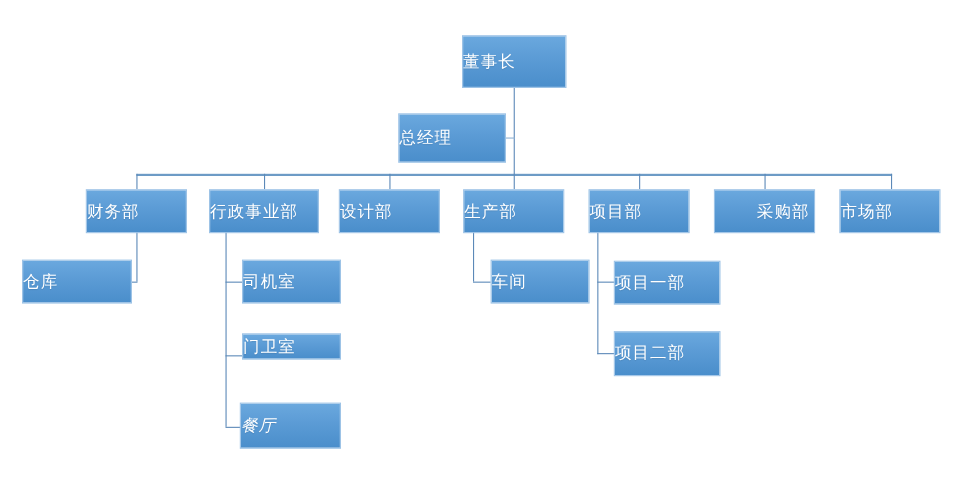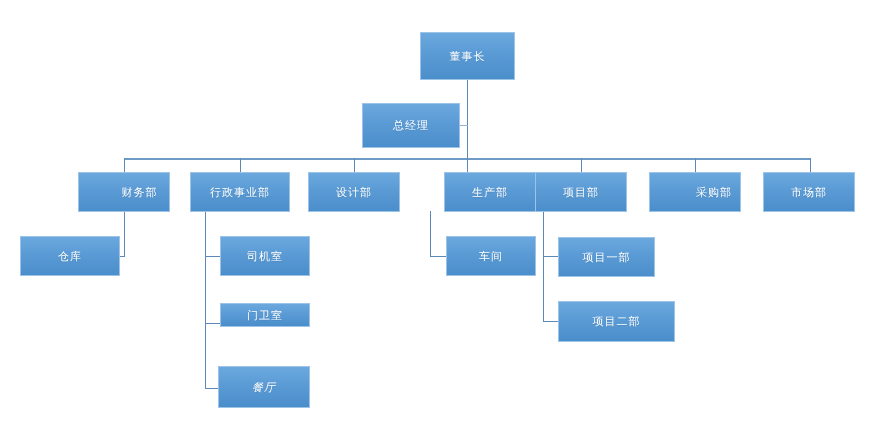--- a/index.html
+++ b/index.html
@@ -5,22 +5,22 @@
   html,body{margin:0;padding:0;background:#ffffff;}
   body{width:881px;height:437px;font-family:"DejaVu Sans","Liberation Sans",sans-serif;}
   #chart{position:relative;width:881px;height:437px;overflow:hidden;background:#fff;}
 
   .node{
     position:absolute;
     box-sizing:border-box;
     background:linear-gradient(to bottom,#6aa8de 0%,#5b9bd5 45%,#4a8ecb 100%);
     border:1px solid #9dc3e6;
     color:#ffffff;
-    display:flex;align-items:center;justify-content:center;
-    font-size:11px;
+    display:flex;align-items:center;justify-content:flex-start;
+    font-size:15px;
     letter-spacing:1px;
     line-height:1;
     white-space:nowrap;
     text-shadow:0 1px 1px rgba(0,0,0,.10);
   }
   .node span{pointer-events:none;}
 
   .ln{position:absolute;background:#5c89b8;}
   .ln.h{height:1px;}
   .ln.v{width:1px;}
@@ -62,33 +62,33 @@
   <div class="ln h" style="left:543px;top:321px;width:16px;"></div>
 
   <div class="node" style="left:420px;top:32px;width:95px;height:48px;">
     <span>董事长</span>
   </div>
 
   <div class="node" style="left:362px;top:103px;width:98px;height:45px;">
     <span>总经理</span>
   </div>
 
-  <div class="node" style="left:78px;top:172px;width:92px;height:40px;padding-left:31px;">
+  <div class="node" style="left:78px;top:172px;width:92px;height:40px;">
     <span>财务部</span>
   </div>
 
   <div class="node" style="left:190px;top:172px;width:100px;height:40px;">
     <span>行政事业部</span>
   </div>
 
   <div class="node" style="left:308px;top:172px;width:92px;height:40px;">
     <span>设计部</span>
   </div>
 
-  <div class="node" style="left:421px;top:172px;width:92px;height:40px;margin-left:23px;">
+  <div class="node" style="left:421px;top:172px;width:92px;height:40px;">
     <span>生产部</span>
   </div>
 
   <div class="node" style="left:535px;top:172px;width:92px;height:40px;">
     <span>项目部</span>
   </div>
 
   <div class="node" style="left:649px;top:172px;width:92px;height:40px;padding-left:38px;">
     <span>采购部</span>
   </div>
@@ -114,17 +114,17 @@
   </div>
 
   <div class="node" style="left:446px;top:236px;width:90px;height:40px;">
     <span>车间</span>
   </div>
 
   <div class="node" style="left:558px;top:237px;width:97px;height:40px;">
     <span>项目一部</span>
   </div>
 
-  <div class="node" style="left:558px;top:301px;width:117px;height:41px;">
+  <div class="node" style="left:558px;top:301px;width:97px;height:41px;font-family:Liberation Mono, monospace;">
     <span>项目二部</span>
   </div>
 
 </div>
 
 </body></html>

